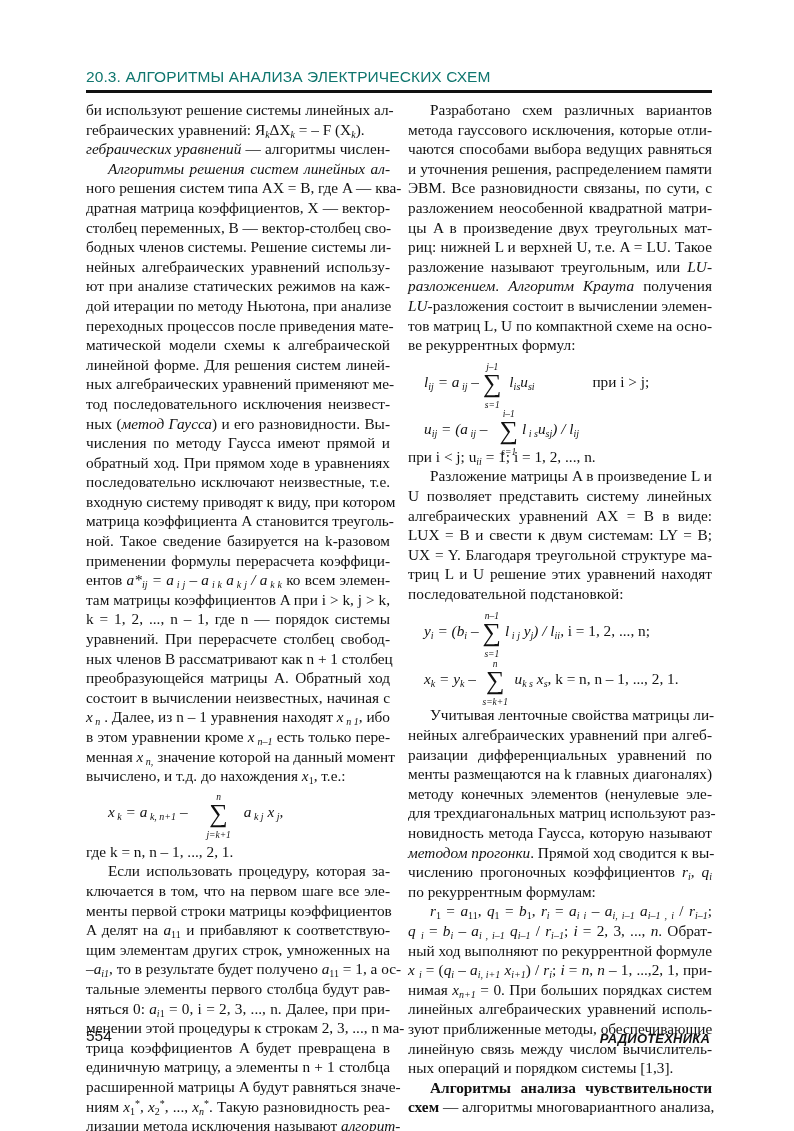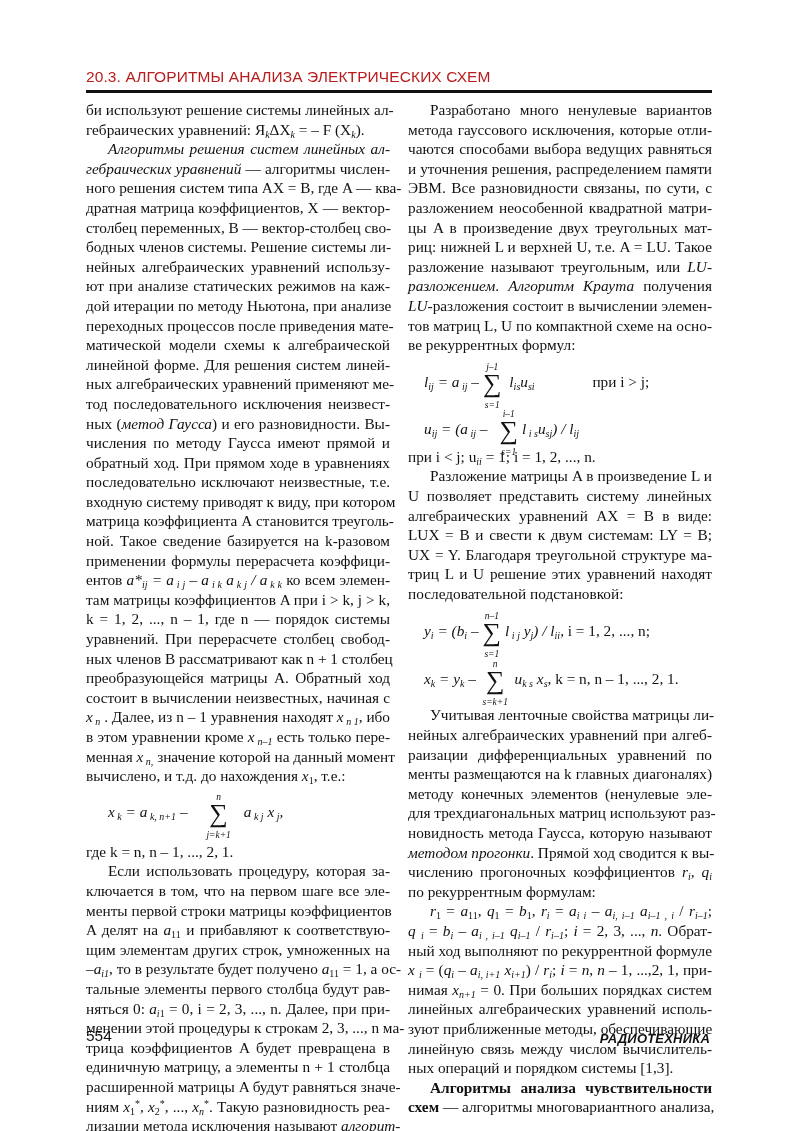--- a/index.html
+++ b/index.html
@@ -1,18 +1,18 @@
 <!DOCTYPE html>
 <html><head>
 <meta charset="utf-8">
 <style>
   html, body { margin: 0; padding: 0; background: #ffffff; }
   body { width: 794px; height: 1131px; position: relative; overflow: hidden; color: #111; }
   .header { position: absolute; left: 86px; top: 68px; width: 626px; }
-  .header-title { font-family: "Liberation Sans", sans-serif; font-size: 15.5px; font-weight: normal; letter-spacing: 0.1px; color: #b91c1c; white-space: nowrap; }
+  .header-title { font-family: "Liberation Sans", sans-serif; font-size: 15.5px; font-weight: normal; letter-spacing: 0.1px; color: #0f766e; white-space: nowrap; }
   .header-rule { position: absolute; left: 0; top: 22px; width: 626px; height: 3px; background: #111; }
   .col { position: absolute; top: 100px; font-family: "Liberation Serif", serif; font-size: 15.3px; line-height: 19.6px; text-align: justify; color: #111; }
   .col-left { left: 86px; width: 304px; }
   .col-right { left: 408px; width: 304px; }
   .line { display: block; white-space: nowrap; text-align: justify; text-align-last: justify; height: 19.6px; }
   .line.last { text-align-last: left; }
   .indent { padding-left: 22px; }
   i, .it { font-style: italic; }
   b { font-weight: bold; font-family: Liberation Serif, serif; }
   sub { font-size: 10px; vertical-align: -3px; line-height: 0; }
@@ -29,22 +29,22 @@
 <body>
 
 <div class="header">
   <div class="header-title">20.3. АЛГОРИТМЫ АНАЛИЗА ЭЛЕКТРИЧЕСКИХ СХЕМ</div>
   <div class="header-rule"></div>
 </div>
 
 <div class="col col-left">
   <span class="line">би используют решение системы линейных ал-</span>
   <span class="line last"><span>гебраических уравнений: Я</span><i><sub>k</sub></i><span>ΔX</span><i><sub>k</sub></i><span> = – F (X</span><i><sub>k</sub></i>).</span>
+  <span class="line"><i>гебраических уравнений</i><span> — алгоритмы числен-</span></span>
   <span class="line indent it">Алгоритмы решения систем линейных ал-</span>
-  <span class="line"><i>гебраических уравнений</i><span> — алгоритмы числен-</span></span>
   <span class="line">ного решения систем типа AX = B, где A — ква-</span>
   <span class="line">дратная матрица коэффициентов, X — вектор-</span>
   <span class="line">столбец переменных, B — вектор-столбец сво-</span>
   <span class="line">бодных членов системы. Решение системы ли-</span>
   <span class="line">нейных алгебраических уравнений использу-</span>
   <span class="line">ют при анализе статических режимов на каж-</span>
   <span class="line">дой итерации по методу Ньютона, при анализе</span>
   <span class="line">переходных процессов после приведения мате-</span>
   <span class="line">матической модели схемы к алгебраической</span>
   <span class="line">линейной форме. Для решения систем линей-</span>
@@ -88,21 +88,21 @@
   <span class="line">менении этой процедуры к строкам 2, 3, ..., n ма-</span>
   <span class="line">трица коэффициентов A будет превращена в</span>
   <span class="line">единичную матрицу, а элементы n + 1 столбца</span>
   <span class="line">расширенной матрицы A будут равняться значе-</span>
   <span class="line"><span>ниям</span> <i>x</i><sub>1</sub><sup>*</sup>, <i>x</i><sub>2</sub><sup>*</sup>, ..., <i>x<sub>n</sub></i><sup>*</sup><span>. Такую разновидность реа-</span></span>
   <span class="line"><span>лизации метода исключения называют</span> <i>алгорит-</i></span>
 
 </div>
 
 <div class="col col-right">
-  <span class="line indent">Разработано много ненулевые вариантов</span>
+  <span class="line indent">Разработано схем различных вариантов</span>
   <span class="line">метода гауссового исключения, которые отли-</span>
   <span class="line">чаются способами выбора ведущих равняться</span>
   <span class="line">и уточнения решения, распределением памяти</span>
   <span class="line">ЭВМ. Все разновидности связаны, по сути, с</span>
   <span class="line">разложением неособенной квадратной матри-</span>
   <span class="line">цы A в произведение двух треугольных мат-</span>
   <span class="line">риц: нижней L и верхней U, т.е. A = LU. Такое</span>
   <span class="line"><span>разложение называют треугольным, или</span> <i>LU-</i></span>
   <span class="line"><i>разложением</i><span>. </span><i>Алгоритм Краута</i><span> получения</span></span>
   <span class="line"><i>LU</i><span>-разложения состоит в вычислении элемен-</span></span>

